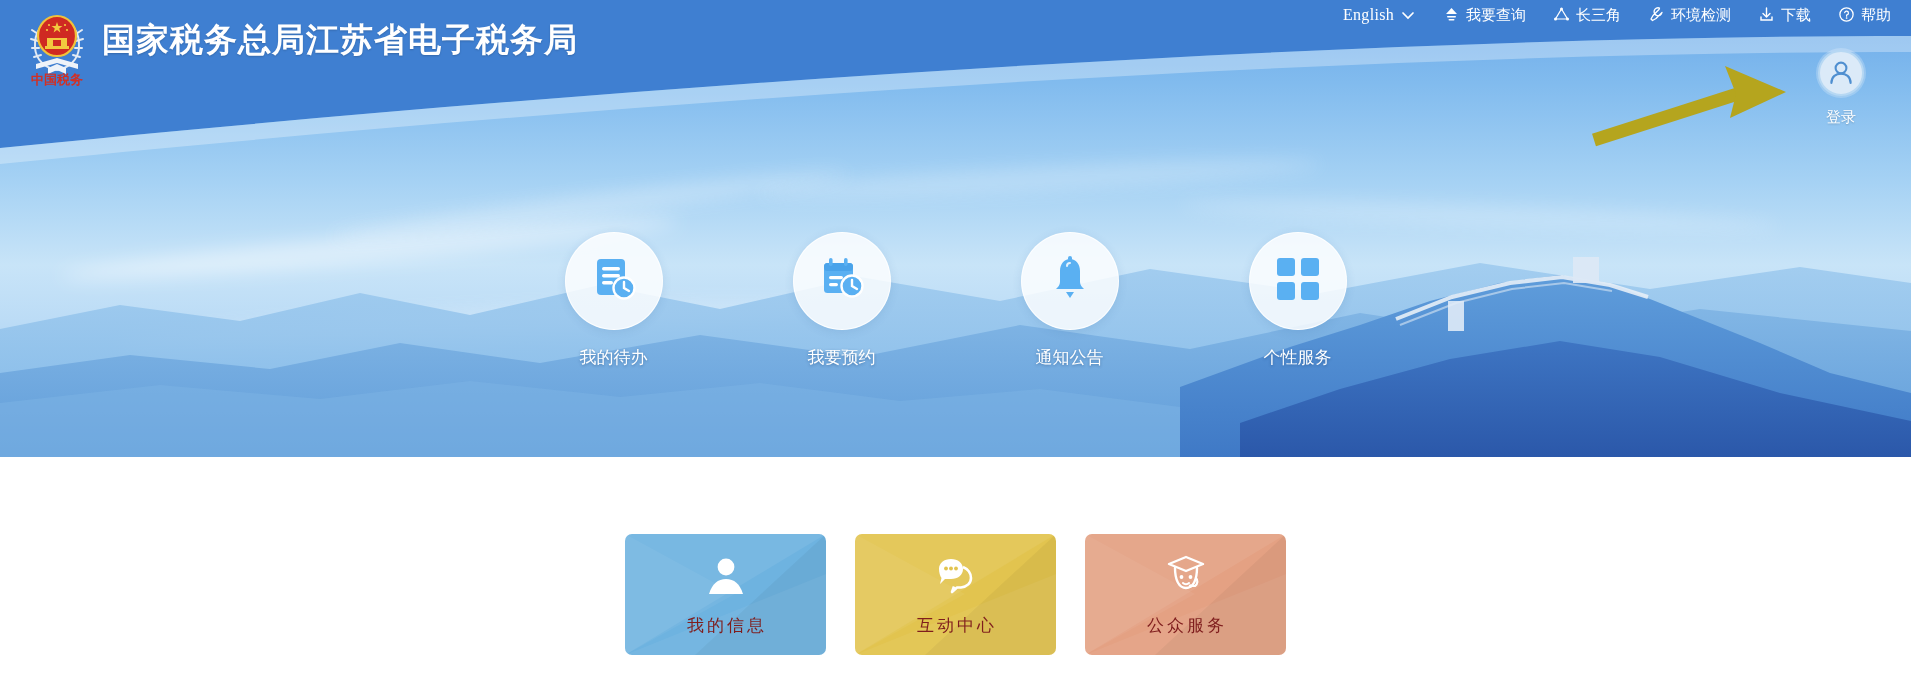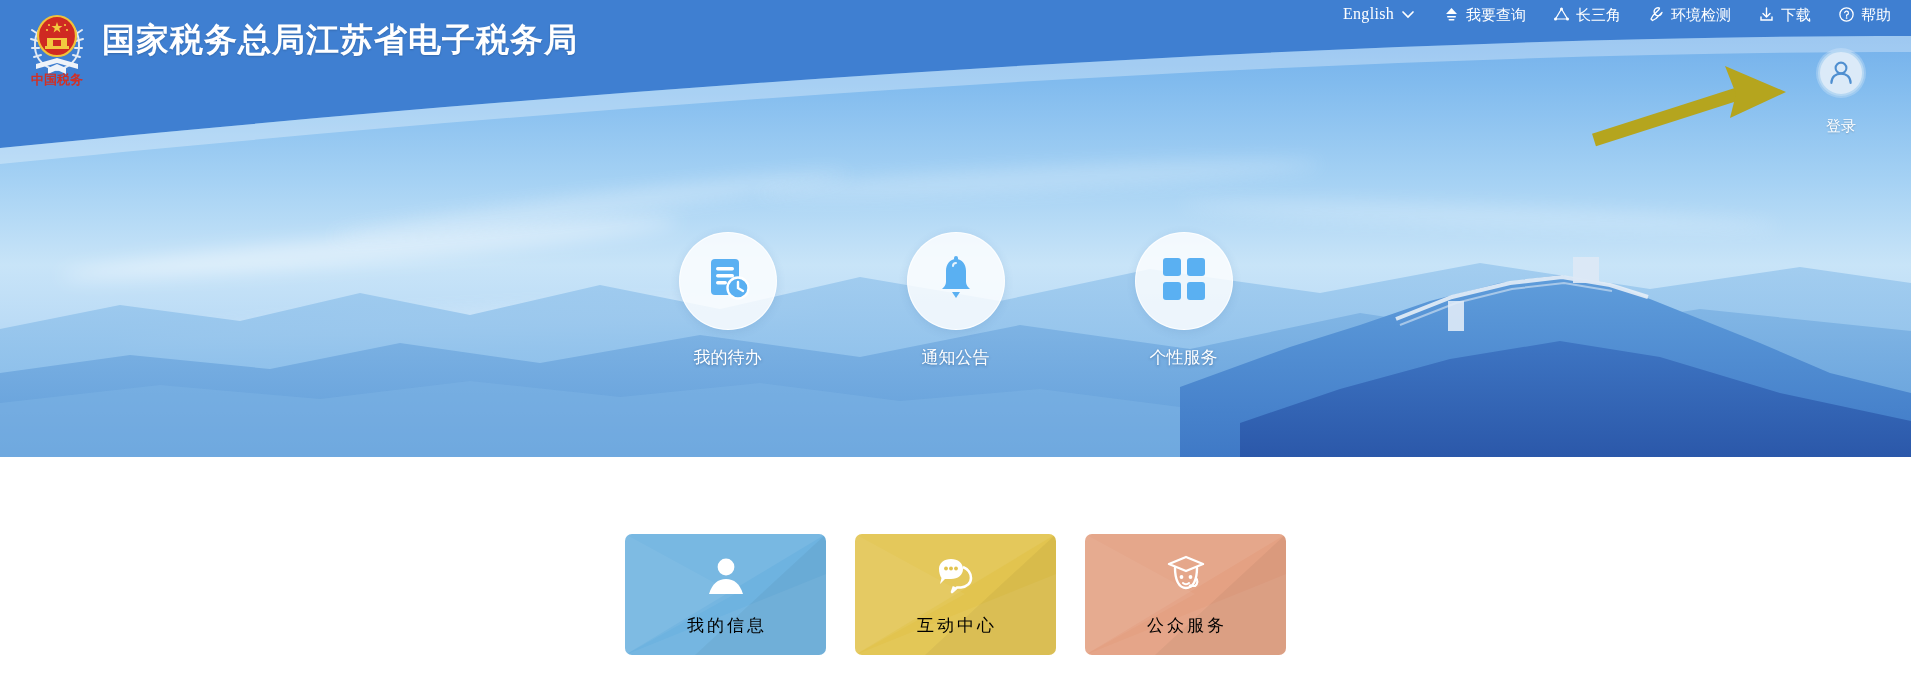--- a/index.html
+++ b/index.html
@@ -70,21 +70,21 @@
     width: 62px; height: 78px; position: relative; text-align: center;
   }
   #brand-title {
     color: #ffffff; font-size: 33px; font-weight: bold;
     letter-spacing: 1px; text-shadow: 0 1px 2px rgba(0,0,0,.18);
     white-space: nowrap; padding-bottom: 14px;
   }
 
   #nav {
     position: absolute; right: 20px; top: 6px;
-    display: flex; align-items: flex-start; gap: 27px;
+    display: flex; align-items: center; gap: 27px;
     color: #ffffff; font-size: 15px; white-space: nowrap;
   }
   .nav-item {
     display: flex; align-items: center; gap: 6px;
     color: #ffffff; cursor: pointer; line-height: 1;
   }
   .nav-item .glyph { display: flex; align-items: center; }
   .nav-lang { font-size: 16px; letter-spacing: .3px; font-family: "Liberation Serif", serif; }
 
   #login {
@@ -93,21 +93,21 @@
   }
   #avatar {
     width: 46px; height: 46px; margin: 0 auto;
     border-radius: 50%;
     background: #dbeaf8;
     border: 2px solid #b7d8f3;
     display: flex; align-items: center; justify-content: center;
     box-shadow: 0 0 0 2px rgba(255,255,255,.22);
   }
   #login-label {
-    margin-top: 21px; color: #ffffff; font-size: 15px;
+    margin-top: 12px; color: #ffffff; font-size: 15px;
     text-shadow: 0 1px 2px rgba(0,0,0,.2);
   }
 
   
   #arrow {
     position: absolute; left: 1590px; top: 48px;
     width: 230px; height: 100px; z-index: 44; pointer-events: none;
   }
 
   
@@ -142,21 +142,21 @@
     position: relative; overflow: hidden;
     display: flex; flex-direction: column;
     align-items: center; justify-content: center;
     cursor: pointer;
   }
   .facets { position: absolute; inset: 0; }
   .facets svg { display:block; width:100%; height:100%; }
   .tile-icon { position: relative; z-index: 2; height: 48px; display:flex; align-items:flex-end; }
   .tile-label {
     position: relative; z-index: 2;
-    margin-top: 14px; color: #000000; font-size: 17px;
+    margin-top: 14px; color: #7f1d1d; font-size: 17px;
     letter-spacing: 3px; text-indent: 3px;
   }
 </style>
 </head>
 <body>
 
 <div id="hero">
 
   <div class="sky"></div>
 
@@ -227,20 +227,37 @@
             <rect x="14" y="21" width="18" height="3.4" rx="1.7" fill="#fff"></rect>
             <rect x="14" y="28" width="11" height="3.4" rx="1.7" fill="#fff"></rect>
             <circle cx="36" cy="35" r="10.5" fill="#5ab0f2" stroke="#fff" stroke-width="2.4"></circle>
             <path d="M36,29 L36,35 L41,38" stroke="#fff" stroke-width="2.4" fill="none" stroke-linecap="round"></path>
           </svg>
         </span>
       </div>
       <div class="sc-label">我的待办</div>
     </div>
 
+    <div class="sc">
+      <div class="sc-circle">
+        <span>
+          <svg width="52" height="52" viewBox="0 0 52 52">
+            <rect x="8" y="10" width="29" height="30" rx="3.5" fill="#5ab0f2"></rect>
+            <rect x="8" y="10" width="29" height="8" rx="3.5" fill="#4aa3ea"></rect>
+            <rect x="13" y="5" width="3.6" height="8" rx="1.8" fill="#5ab0f2"></rect>
+            <rect x="28" y="5" width="3.6" height="8" rx="1.8" fill="#5ab0f2"></rect>
+            <rect x="13" y="23" width="14" height="3.2" rx="1.6" fill="#fff"></rect>
+            <rect x="13" y="30" width="9" height="3.2" rx="1.6" fill="#fff"></rect>
+            <circle cx="36" cy="33" r="10.5" fill="#5ab0f2" stroke="#fff" stroke-width="2.4"></circle>
+            <path d="M36,27 L36,33 L41,36" stroke="#fff" stroke-width="2.4" fill="none" stroke-linecap="round"></path>
+          </svg>
+        </span>
+      </div>
+      <div class="sc-label">我要预约</div>
+    </div>
 
     <div class="sc">
       <div class="sc-circle">
         <span>
           <svg width="50" height="50" viewBox="0 0 50 50">
             <path d="M25,5 C31,5 35,10 35,17 L35,28 C35,31 37,33 39,35 L11,35
                      C13,33 15,31 15,28 L15,17 C15,10 19,5 25,5 Z" fill="#5ab0f2"></path>
             <rect x="23" y="2" width="4" height="5" rx="2" fill="#5ab0f2"></rect>
             <path d="M21,38 L29,38 L25,44 Z" fill="#5ab0f2"></path>
             <path d="M22,12 C22,10 23,9 25,9" stroke="#fff" stroke-width="2" fill="none" stroke-linecap="round" opacity=".85"></path>

